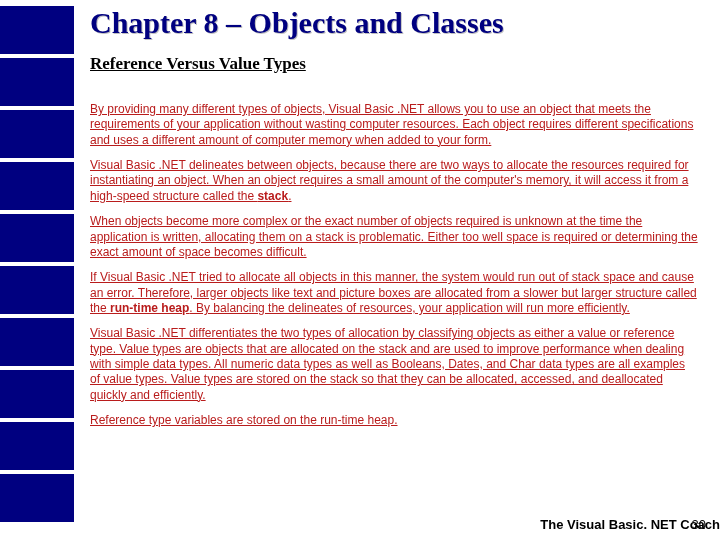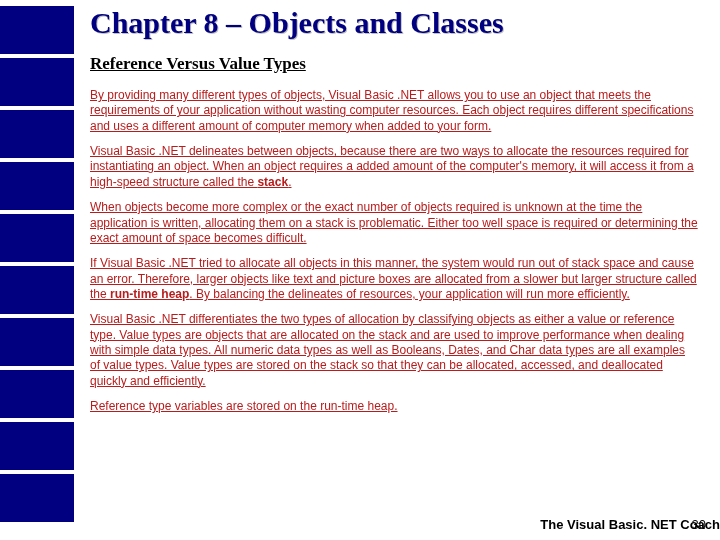--- a/index.html
+++ b/index.html
@@ -44,21 +44,21 @@
     color: #000080;
     text-shadow: 1px 1px 0 rgba(0,0,0,0.25);
     margin-bottom: 14px;
   }
   .subtitle {
     font-family: "Times New Roman", Times, serif;
     font-size: 17px;
     font-weight: bold;
     text-decoration: underline;
     color: #000;
-    margin-bottom: 14px;
+    margin-bottom: 28px;
   }
   .para {
     font-size: 12px;
     color: #b91c1c;
     line-height: 1.28;
     margin-bottom: 10px;
     text-decoration: underline;
   }
   .para b { font-weight: bold; }
   .footer {
@@ -96,21 +96,21 @@
     <div class="sidebar-block"></div>
   </div>
 
   <div class="content">
     <h1 class="title">Chapter 8 – Objects and Classes</h1>
     <div class="subtitle">Reference Versus Value Types</div>
 
     <p class="para">By providing many different types of objects, Visual Basic .NET allows you to use an object that meets the requirements of your application without wasting computer resources. Each object requires different specifications and uses a different amount of computer memory when added to your form.</p>
 
     <p class="para">
-      <span>Visual Basic .NET delineates between objects, because there are two ways to allocate the resources required for instantiating an object. When an object requires a added amount of the computer's memory, it will access it from a high-speed structure called the </span><b>stack</b><span>.</span>
+      <span>Visual Basic .NET delineates between objects, because there are two ways to allocate the resources required for instantiating an object. When an object requires a small amount of the computer's memory, it will access it from a high-speed structure called the </span><b>stack</b><span>.</span>
     </p>
 
     <p class="para">When objects become more complex or the exact number of objects required is unknown at the time the application is written, allocating them on a stack is problematic. Either too well space is required or determining the exact amount of space becomes difficult.</p>
 
     <p class="para">
       <span>If Visual Basic .NET tried to allocate all objects in this manner, the system would run out of stack space and cause an error. Therefore, larger objects like text and picture boxes are allocated from a slower but larger structure called the </span><b>run-time heap</b><span>. By balancing the delineates of resources, your application will run more efficiently.</span>
     </p>
 
     <p class="para">Visual Basic .NET differentiates the two types of allocation by classifying objects as either a value or reference type. Value types are objects that are allocated on the stack and are used to improve performance when dealing with simple data types. All numeric data types as well as Booleans, Dates, and Char data types are all examples of value types. Value types are stored on the stack so that they can be allocated, accessed, and deallocated quickly and efficiently.</p>
 

